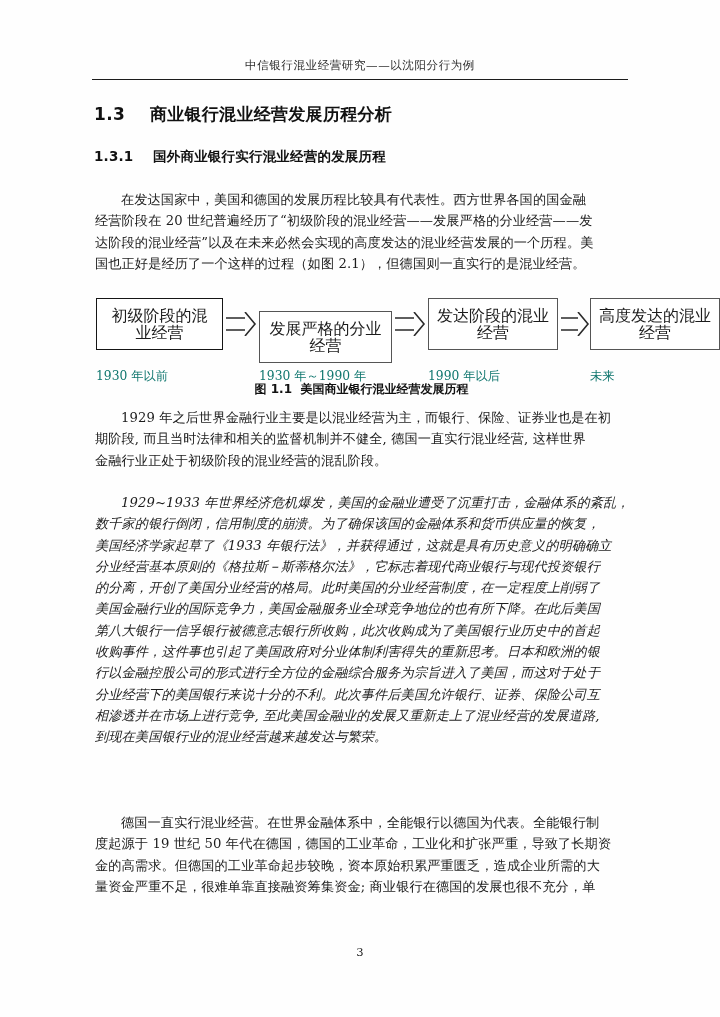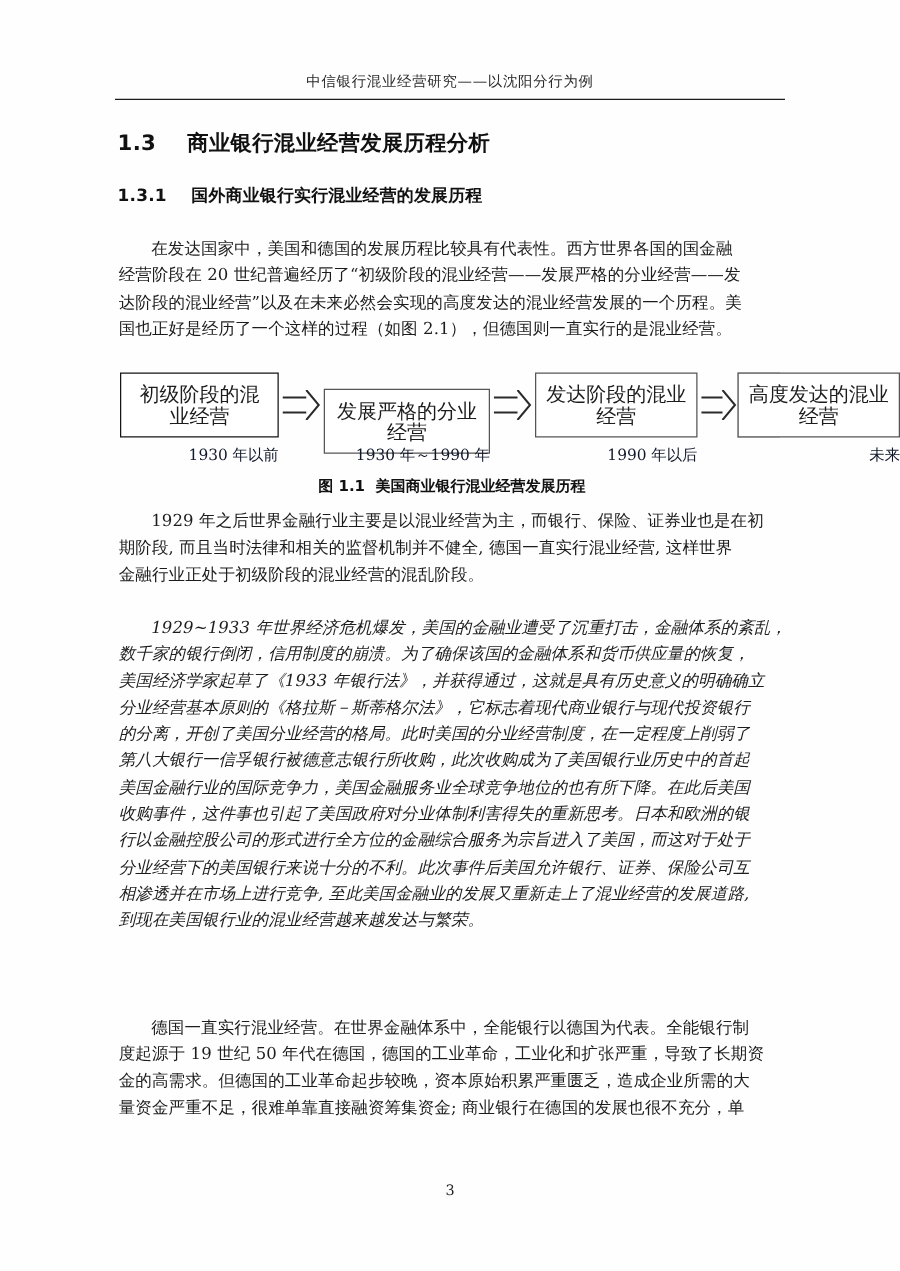--- a/index.html
+++ b/index.html
@@ -117,24 +117,24 @@
   .fc-arrow {
     position: absolute;
     top: 14px;
     width: 31px;
     height: 24px;
   }
   .fc-arrow svg { display: block; }
 
   .fc-label {
     position: absolute;
-    top: 58px;
-    text-align: right;
+    top: 70px;
+    text-align: left;
     font-size: 12.3px;
-    color: #0f172a;
+    color: #0f766e;
     white-space: pre;
   }
 
   .fig-caption {
     position: absolute;
     left: 95px;
     top: 381px;
     width: 533px;
     text-align: center;
     font-size: 12px;
@@ -232,22 +232,22 @@
     <span class="ln">期阶段, 而且当时法律和相关的监督机制并不健全, 德国一直实行混业经营, 这样世界</span>
     <span class="ln">金融行业正处于初级阶段的混业经营的混乱阶段。</span>
   </div>
 
   <div class="para" id="p3" style="top:492px;font-style:italic;">
     <span class="ln indent">1929~1933 年世界经济危机爆发，美国的金融业遭受了沉重打击，金融体系的紊乱，</span>
     <span class="ln">数千家的银行倒闭，信用制度的崩溃。为了确保该国的金融体系和货币供应量的恢复，</span>
     <span class="ln">美国经济学家起草了《1933 年银行法》，并获得通过，这就是具有历史意义的明确确立</span>
     <span class="ln">分业经营基本原则的《格拉斯－斯蒂格尔法》，它标志着现代商业银行与现代投资银行</span>
     <span class="ln">的分离，开创了美国分业经营的格局。此时美国的分业经营制度，在一定程度上削弱了</span>
+    <span class="ln">美国金融行业的国际竞争力，美国金融服务业全球竞争地位的也有所下降。在此后美国</span>
     <span class="ln">第八大银行一信孚银行被德意志银行所收购，此次收购成为了美国银行业历史中的首起</span>
-    <span class="ln">美国金融行业的国际竞争力，美国金融服务业全球竞争地位的也有所下降。在此后美国</span>
     <span class="ln">收购事件，这件事也引起了美国政府对分业体制利害得失的重新思考。日本和欧洲的银</span>
     <span class="ln">行以金融控股公司的形式进行全方位的金融综合服务为宗旨进入了美国，而这对于处于</span>
     <span class="ln">分业经营下的美国银行来说十分的不利。此次事件后美国允许银行、证券、保险公司互</span>
     <span class="ln">相渗透并在市场上进行竞争, 至此美国金融业的发展又重新走上了混业经营的发展道路,</span>
     <span class="ln">到现在美国银行业的混业经营越来越发达与繁荣。</span>
   </div>
 
   <div class="para" id="p4" style="top:812px;">
     <span class="ln indent">德国一直实行混业经营。在世界金融体系中，全能银行以德国为代表。全能银行制</span>
     <span class="ln">度起源于 19 世纪 50 年代在德国，德国的工业革命，工业化和扩张严重，导致了长期资</span>

